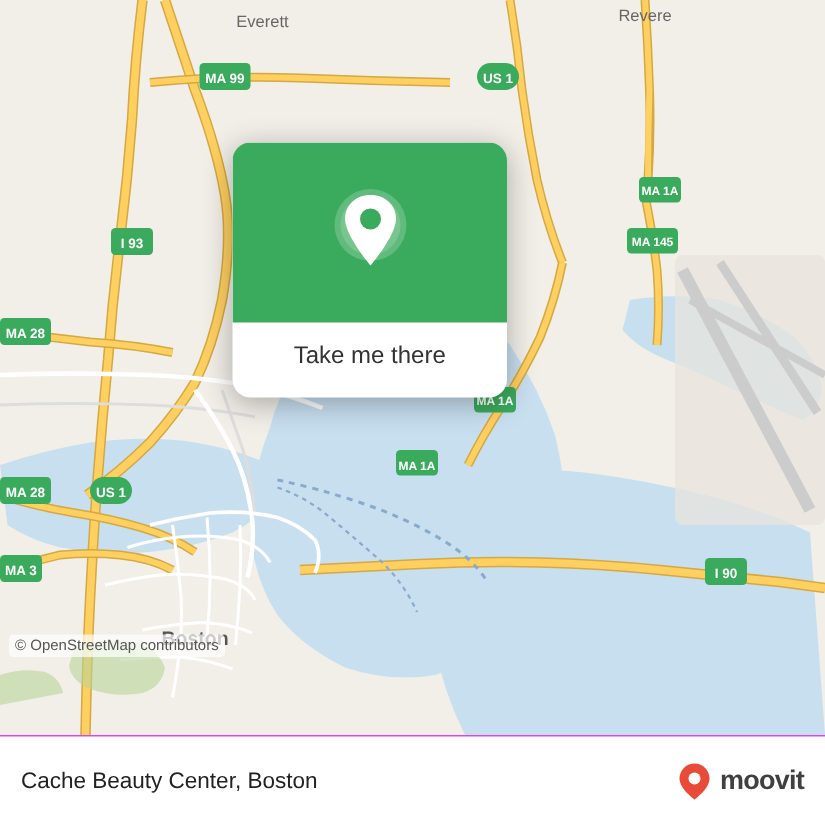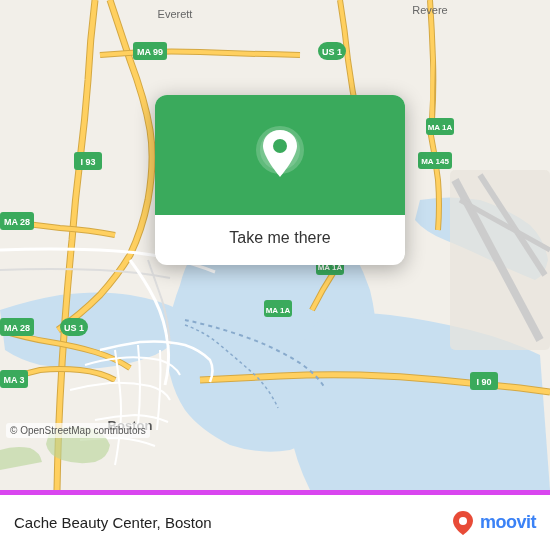--- a/index.html
+++ b/index.html
@@ -24,21 +24,21 @@
       position: absolute;
       top: 0; left: 0;
       width: 100%; height: 100%;
     }
 
     
     #popup-card {
       position: absolute;
       top: 95px;
       left: 155px;
-      width: 250px;
+      width: 183px;
       background: white;
       border-radius: 12px;
       box-shadow: 0 4px 20px rgba(0,0,0,0.3);
       overflow: hidden;
       z-index: 10;
     }
 
     #popup-green-area {
       background-color: #3aaa5c;
       height: 120px;
@@ -67,21 +67,21 @@
       cursor: pointer;
       padding: 4px 8px;
       border-radius: 4px;
     }
 
     
     #bottom-bar {
       width: 550px;
       height: 60px;
       background: white;
-      border-top: 5px solid #d946ef;
+      border-top: 1px solid #d946ef;
       display: flex;
       align-items: center;
       justify-content: space-between;
       padding: 12px 14px;
     }
 
     #location-name {
       font-size: 15px;
       color: #222;
       font-weight: 400;
@@ -94,21 +94,21 @@
     }
 
     #moovit-icon {
       width: 28px;
       height: 28px;
     }
 
     #moovit-text {
       font-size: 18px;
       font-weight: 700;
-      color: #3b82f6;
+      color: #404040;
       letter-spacing: -0.5px;
     }
 
     #attribution {
       position: absolute;
       bottom: 52px;
       left: 6px;
       font-size: 10px;
       color: #555;
       background: rgba(255,255,255,0.7);

